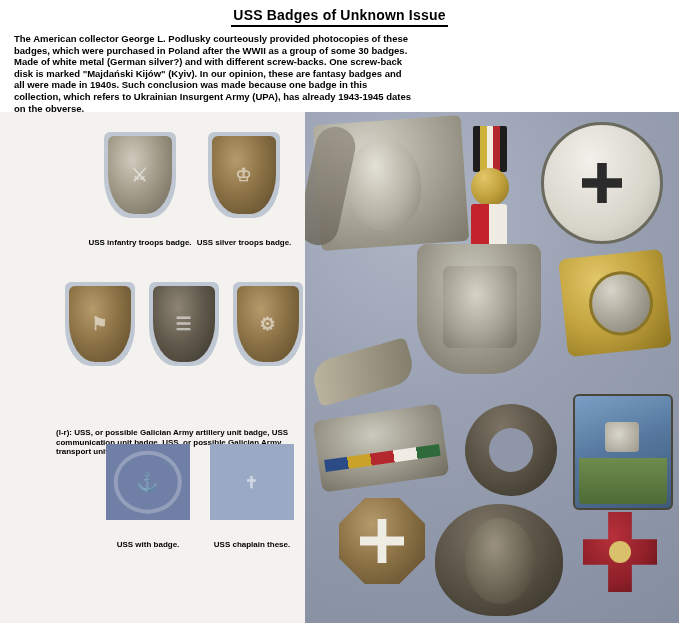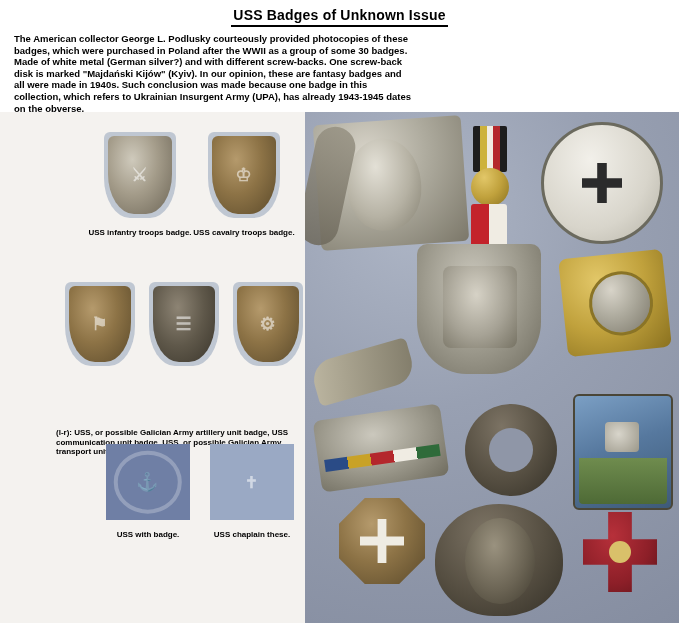--- a/index.html
+++ b/index.html
@@ -78,21 +78,21 @@
     position: relative;
     margin: 0 auto;
     background: #bfc7d2;
     overflow: hidden;
   }
 
   .caption {
     font-size: 8px;
     font-weight: bold;
     color: #000000;
-    margin-top: 10px;
+    margin-top: 20px;
     line-height: 9px;
   }
 
   .para-caption {
     position: absolute;
     font-size: 8px;
     font-weight: bold;
     color: #000000;
     line-height: 9.5px;
     text-align: left;
@@ -233,21 +233,21 @@
           </div>
         </div>
         <div class="caption">USS infantry troops badge.</div>
       </div>
       <div class="badge-cell" style="width: 104px;">
         <div class="badge-img shield" style="width: 72px; height: 86px;">
           <div class="metal-bronze shield" style="position:absolute; inset:4px;">
             <span class="emblem">♔</span>
           </div>
         </div>
-        <div class="caption">USS cavalry troops badge.</div>
+        <div class="caption">USS silver troops badge.</div>
       </div>
     </div>
 
     <div class="badge-row" style="left: 58px; top: 170px;">
       <div class="badge-cell" style="width: 84px;">
         <div class="badge-img shield" style="width: 70px; height: 84px;">
           <div class="metal-bronze shield" style="position:absolute; inset:4px;">
             <span class="emblem">⚑</span>
           </div>
         </div>

